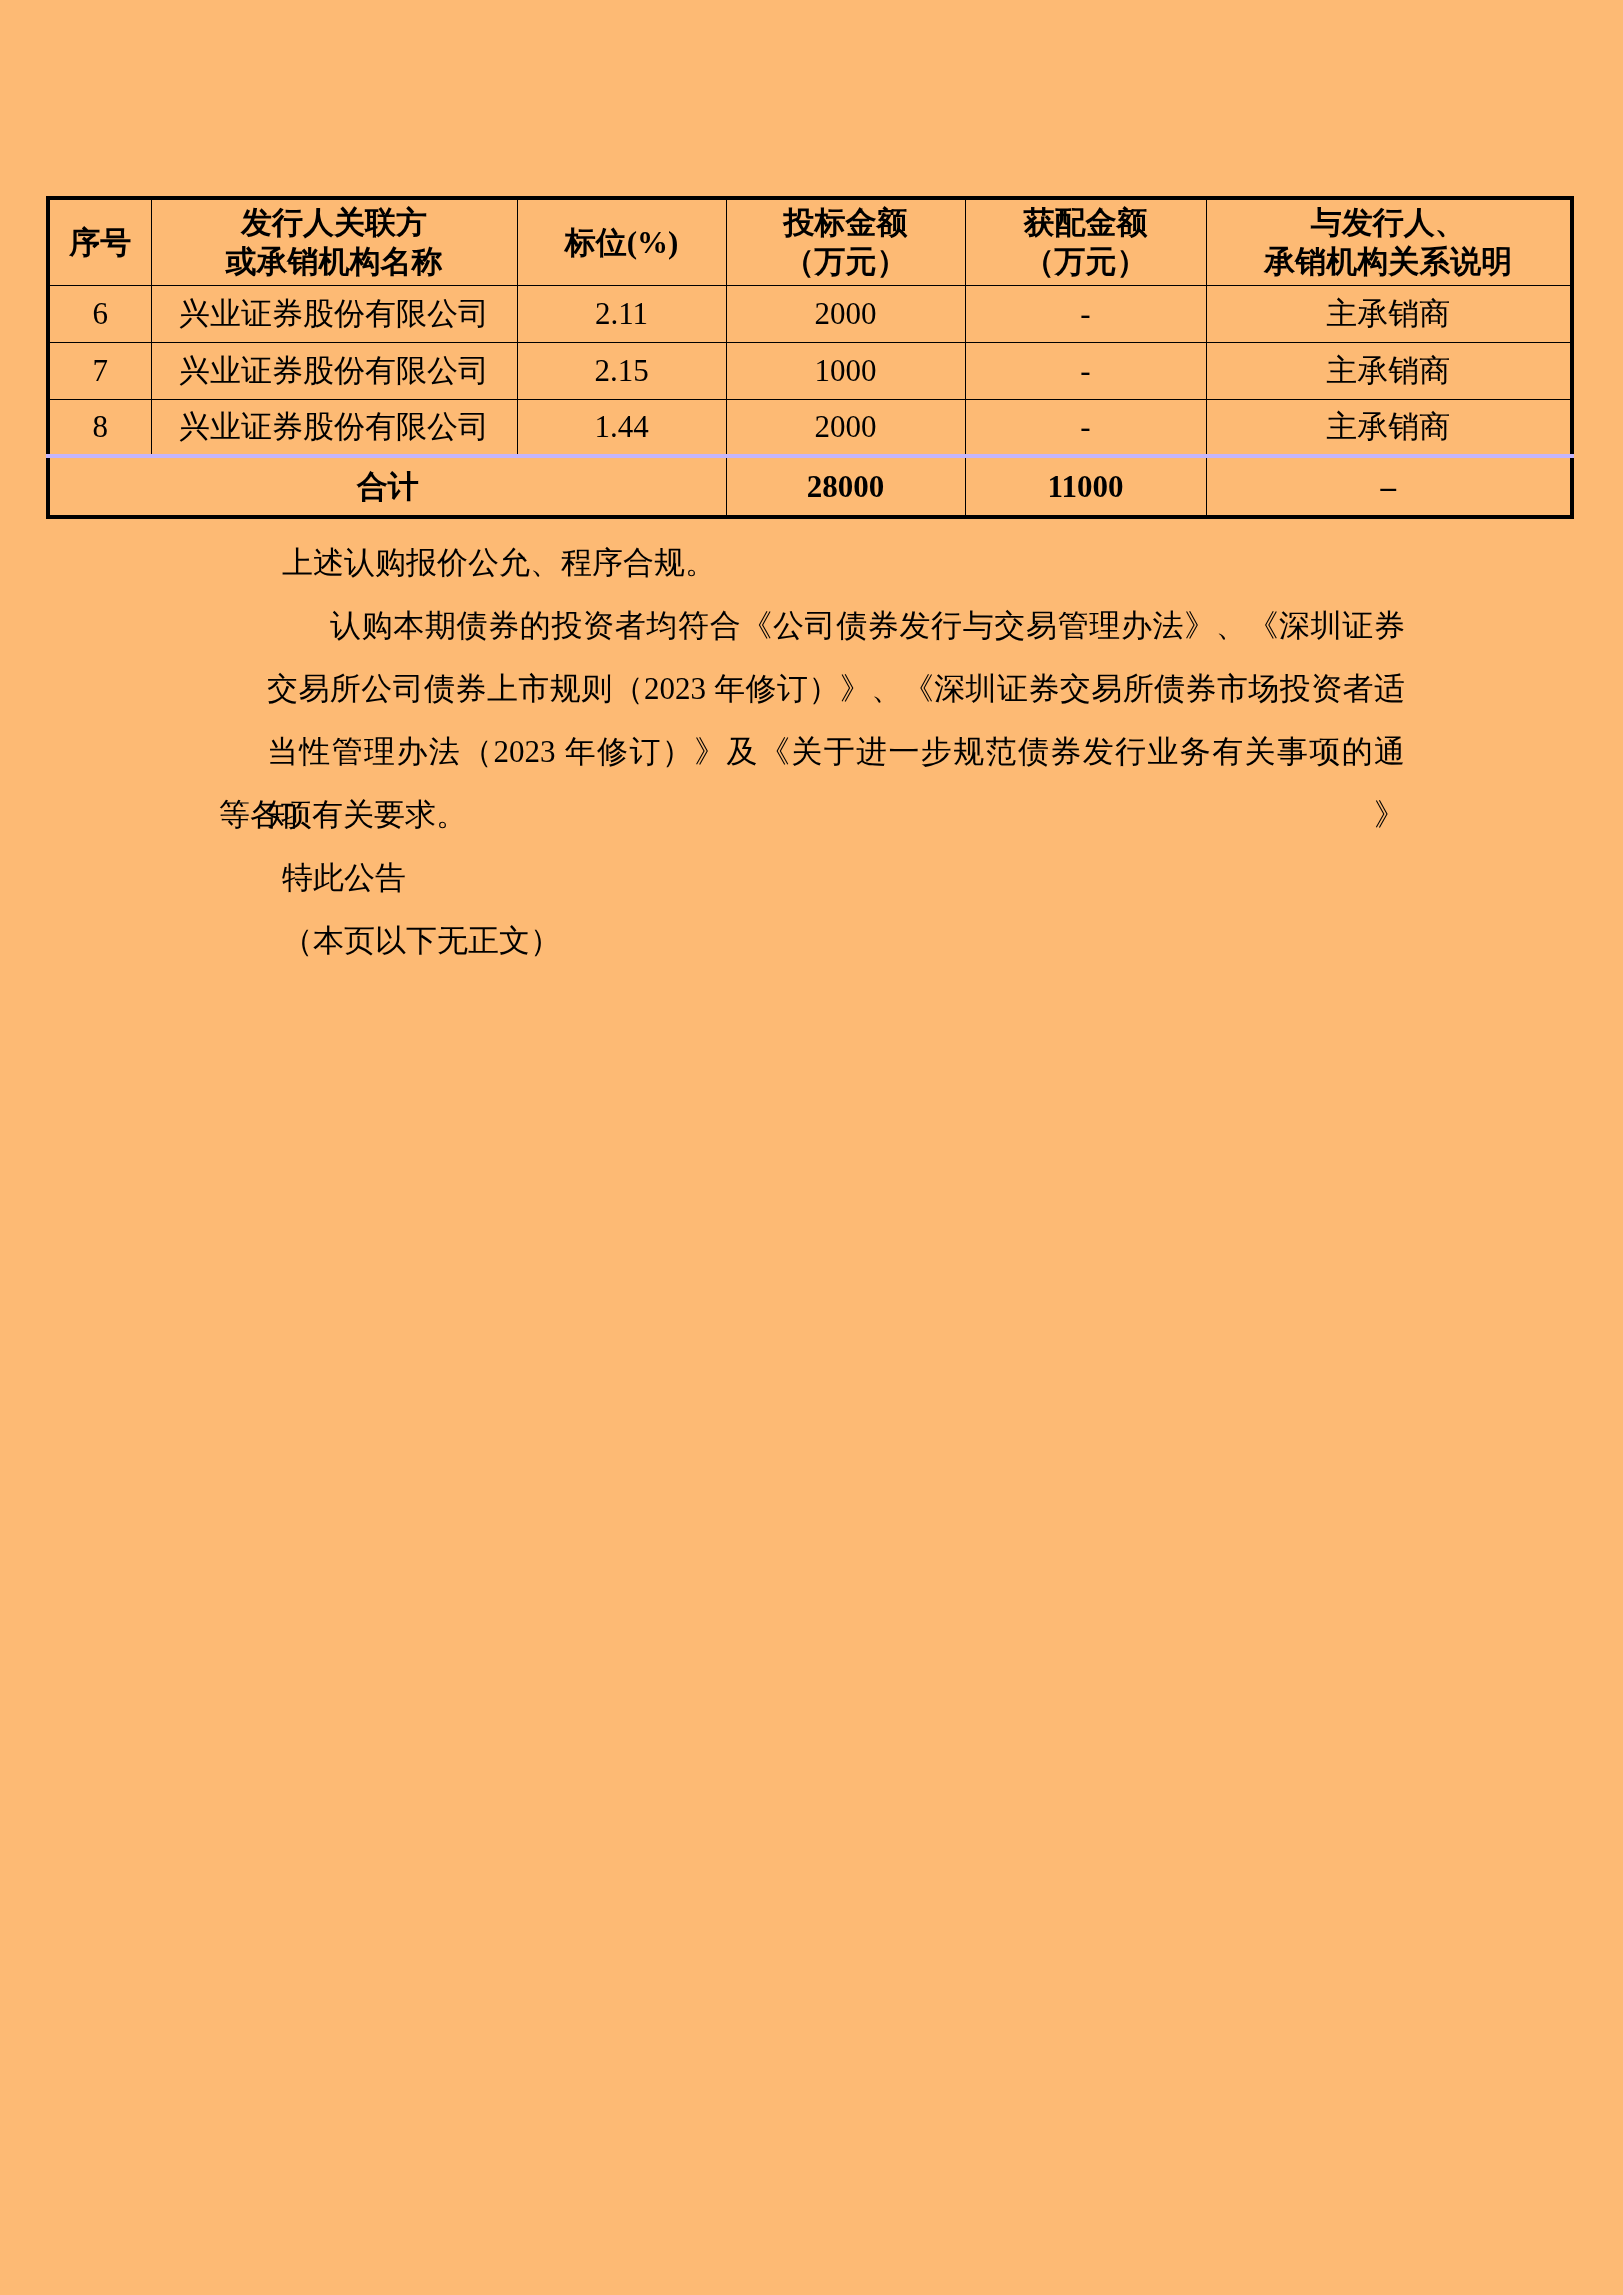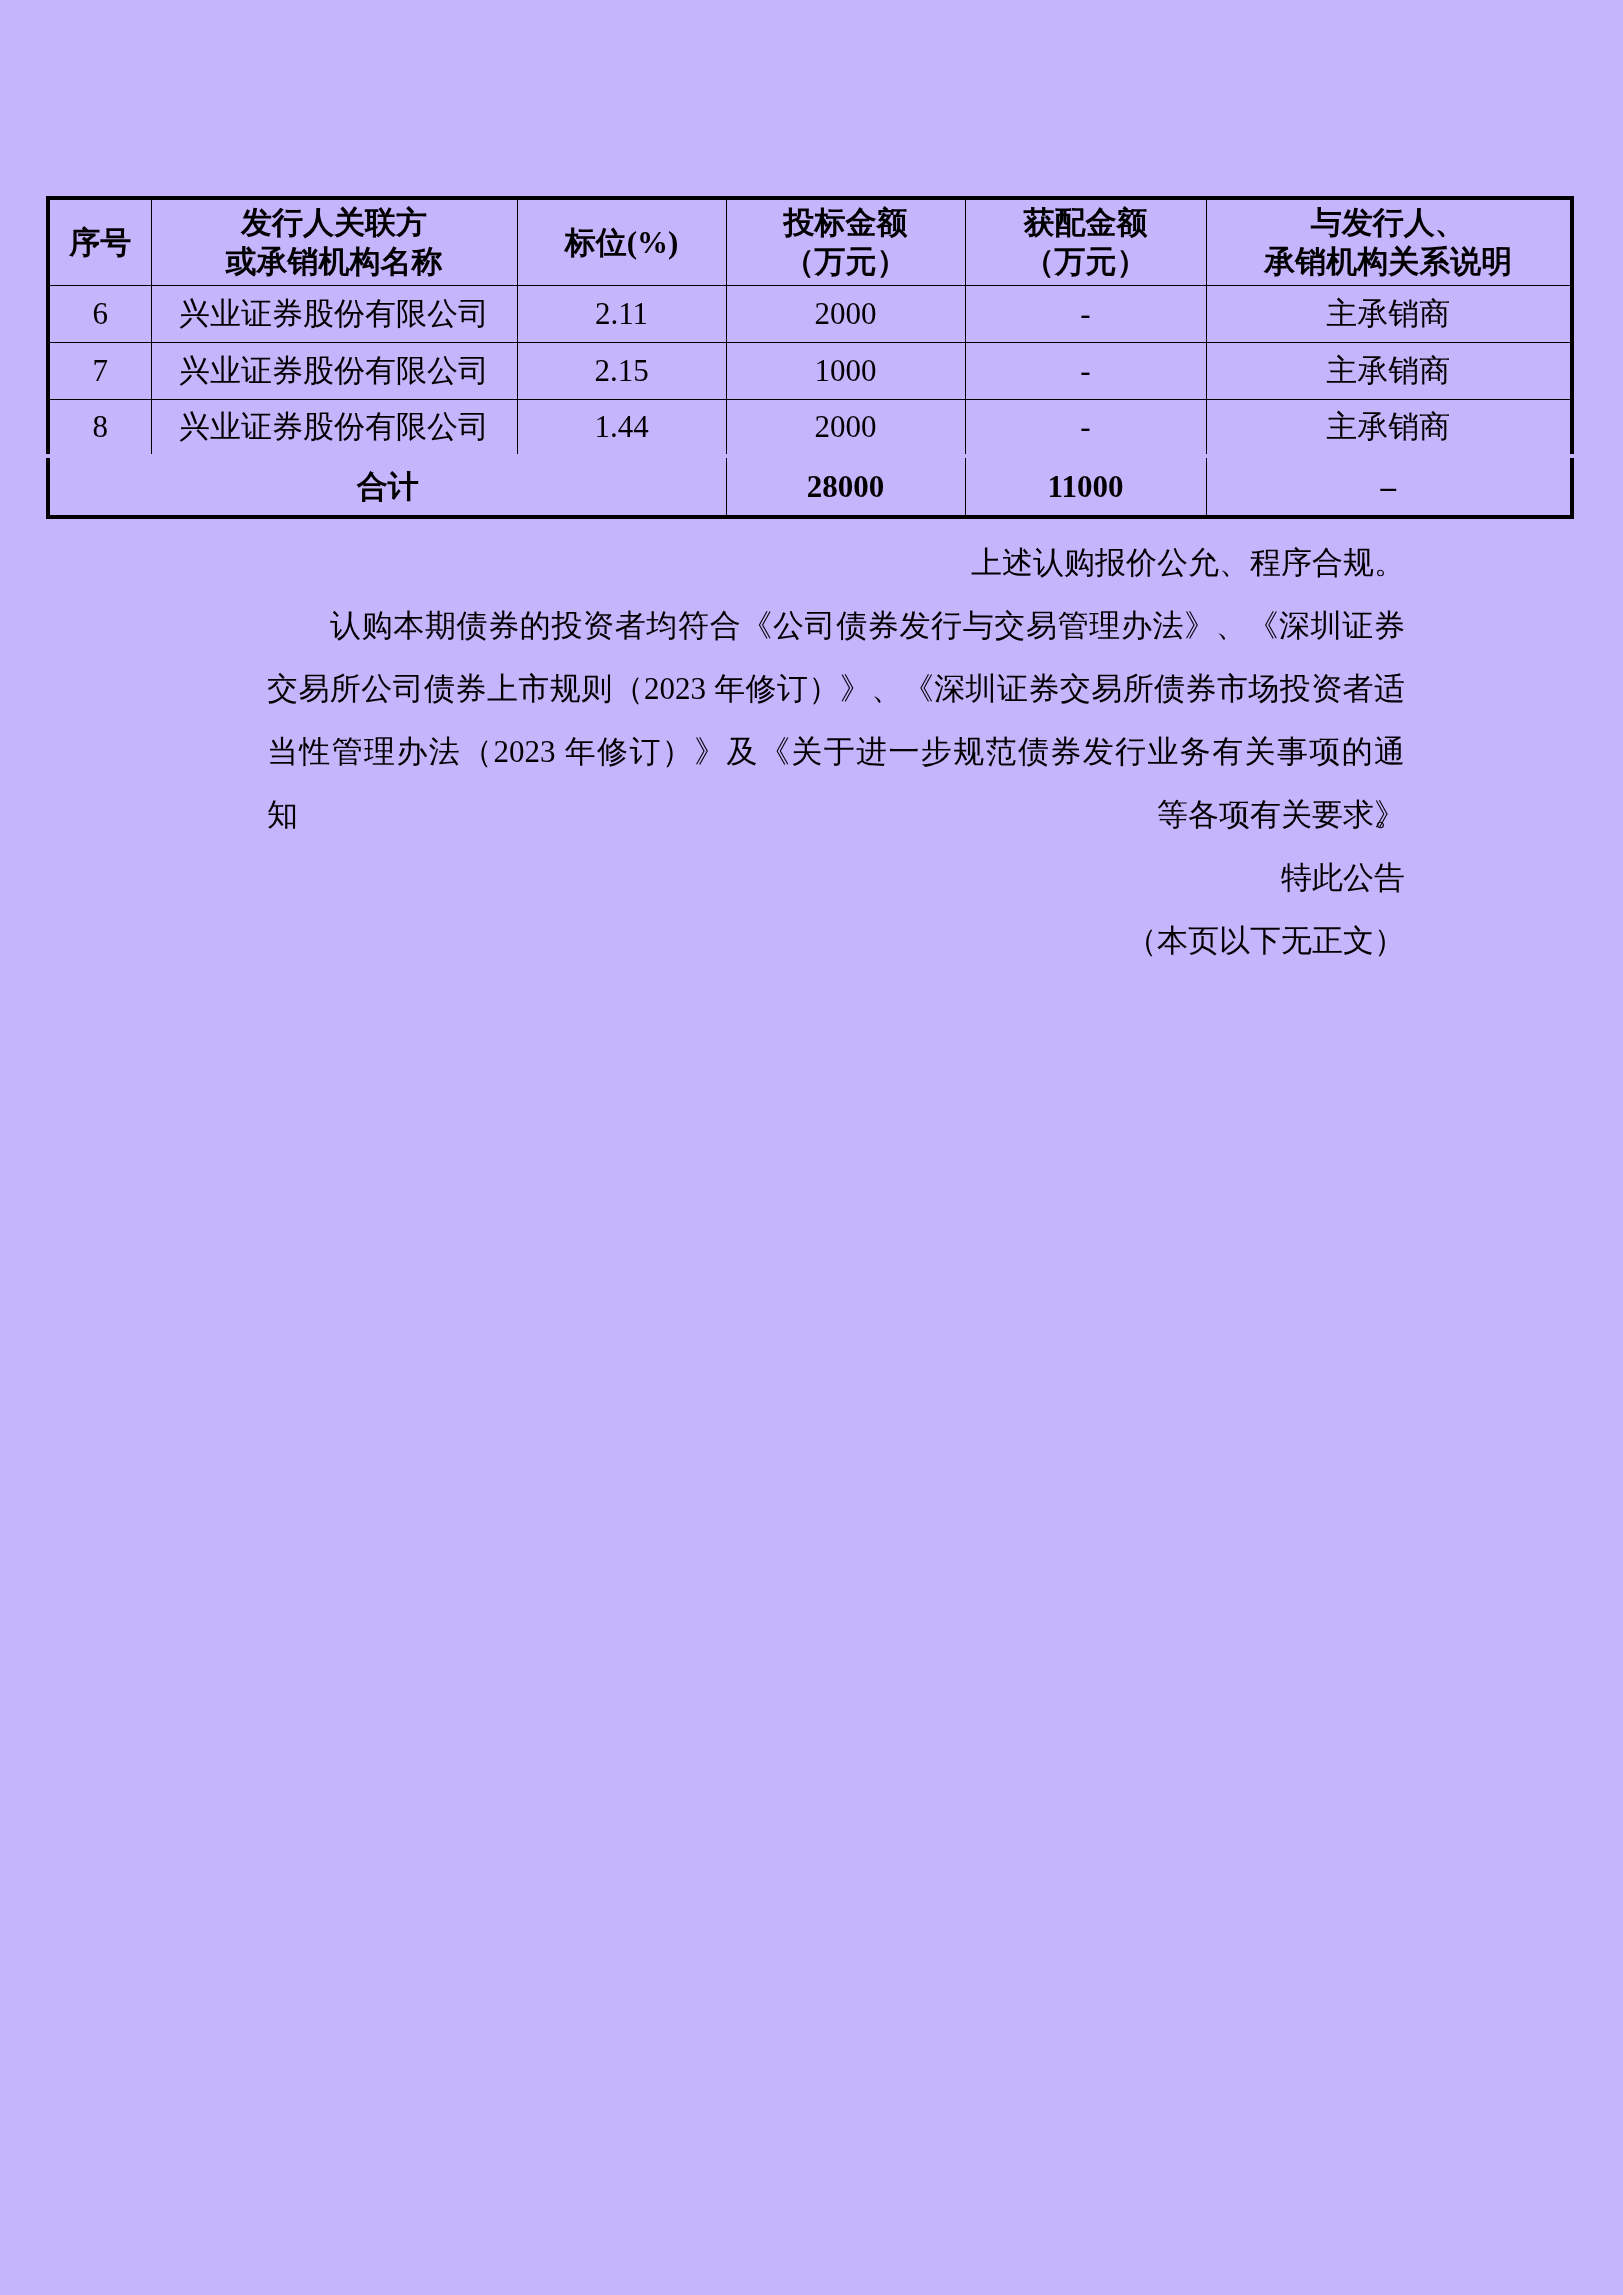--- a/index.html
+++ b/index.html
@@ -4,21 +4,21 @@
 <style>
   html, body {
     margin: 0;
     padding: 0;
     background: #ffffff;
   }
   .page {
     position: relative;
     width: 1623px;
     height: 2295px;
-    background: #c4b5fd;
+    background: #fdba74;
     font-family: "Liberation Serif", "DejaVu Serif", serif;
     color: #000000;
     overflow: hidden;
   }
 
   
   table.bid-table {
     position: absolute;
     left: 46px;
     top: 196px;
@@ -54,21 +54,20 @@
     top: 531px;
     width: 1186px;
     font-size: 31px;
     color: #000000;
   }
   .line {
     margin: 0;
     height: 63px;
     line-height: 63px;
     white-space: nowrap;
-    text-align: right;
   }
   .indent { text-indent: 63px; }
   .just {
     white-space: normal;
     text-align: justify;
     text-align-last: justify;
     margin-left: 48px;
   }
 </style>
 </head>

